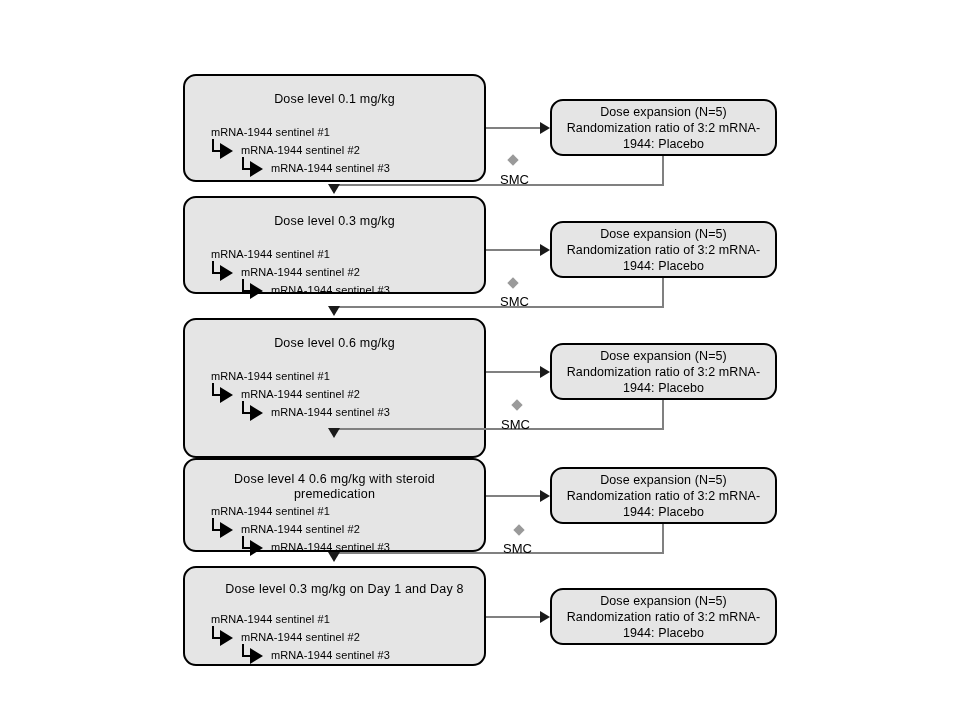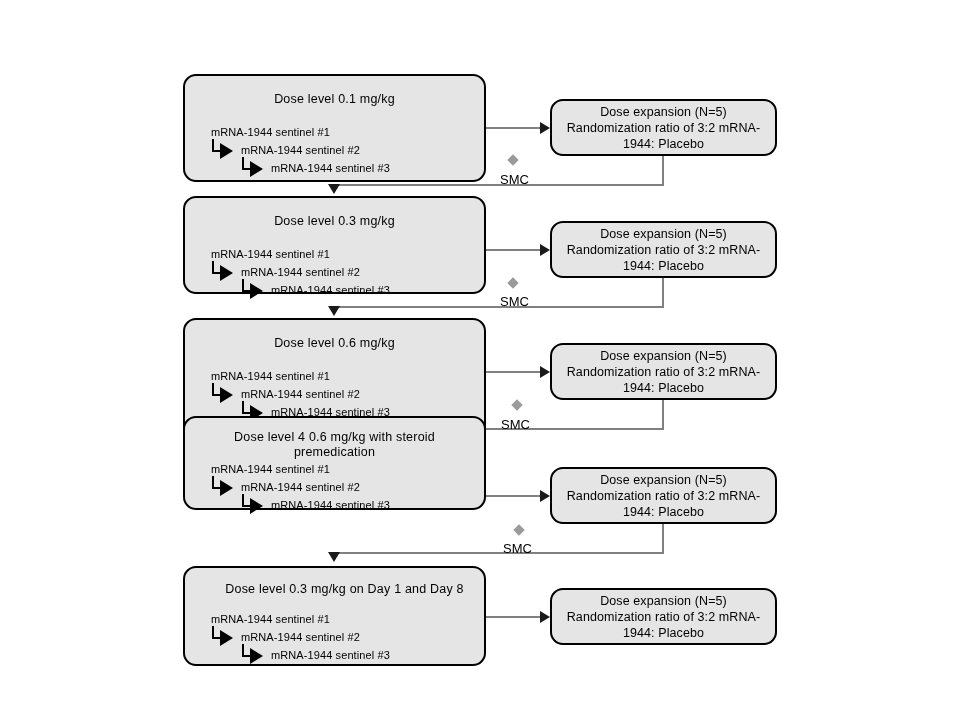--- a/index.html
+++ b/index.html
@@ -209,21 +209,21 @@
   <div class="box exp-box" style="top:343px; height:57px;">
     <div class="exp-text">Dose expansion (N=5) Randomization ratio of 3:2 mRNA-1944: Placebo</div>
   </div>
 
   <div class="vline" style="left:662px; top:400px; height:30px;"></div>
   <div class="hline" style="left:333px; top:428px; width:331px;"></div>
   <div class="arrow-down" style="left:328px; top:428px;"></div>
   <div class="smc-diamond" style="left:513px; top:401px;"></div>
   <div class="smc-label" style="left:501px; top:417px;">SMC</div>
 
-  <div class="box dose-box" style="top:416px; height:94px;">
+  <div class="box dose-box" style="top:458px; height:94px;">
     <div class="dose-title" style="top:12px; left:26px; right:26px;">Dose level  4 0.6 mg/kg with steroid premedication</div>
     <div class="sentinel" style="left:26px; top:45px;">mRNA-1944  sentinel #1</div>
     <div class="elbow" style="left:27px; top:58px;">
       <div class="v"></div>
         <div class="h"></div>
         <div class="tri"></div>
     </div>
     <div class="sentinel" style="left:56px; top:63px;">mRNA-1944  sentinel #2</div>
     <div class="elbow" style="left:57px; top:76px;">
       <div class="v"></div>

